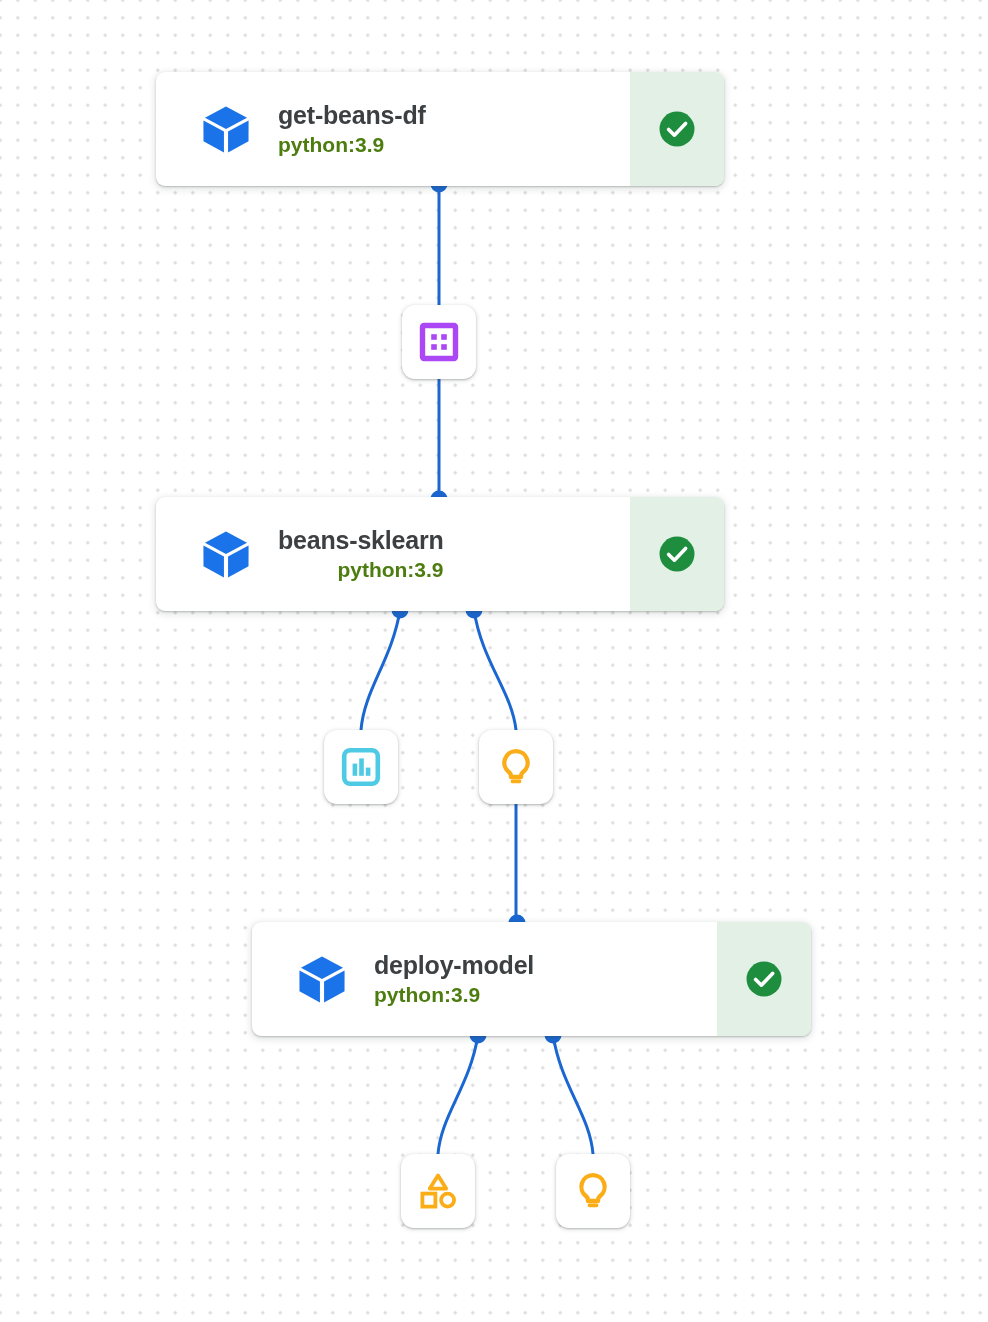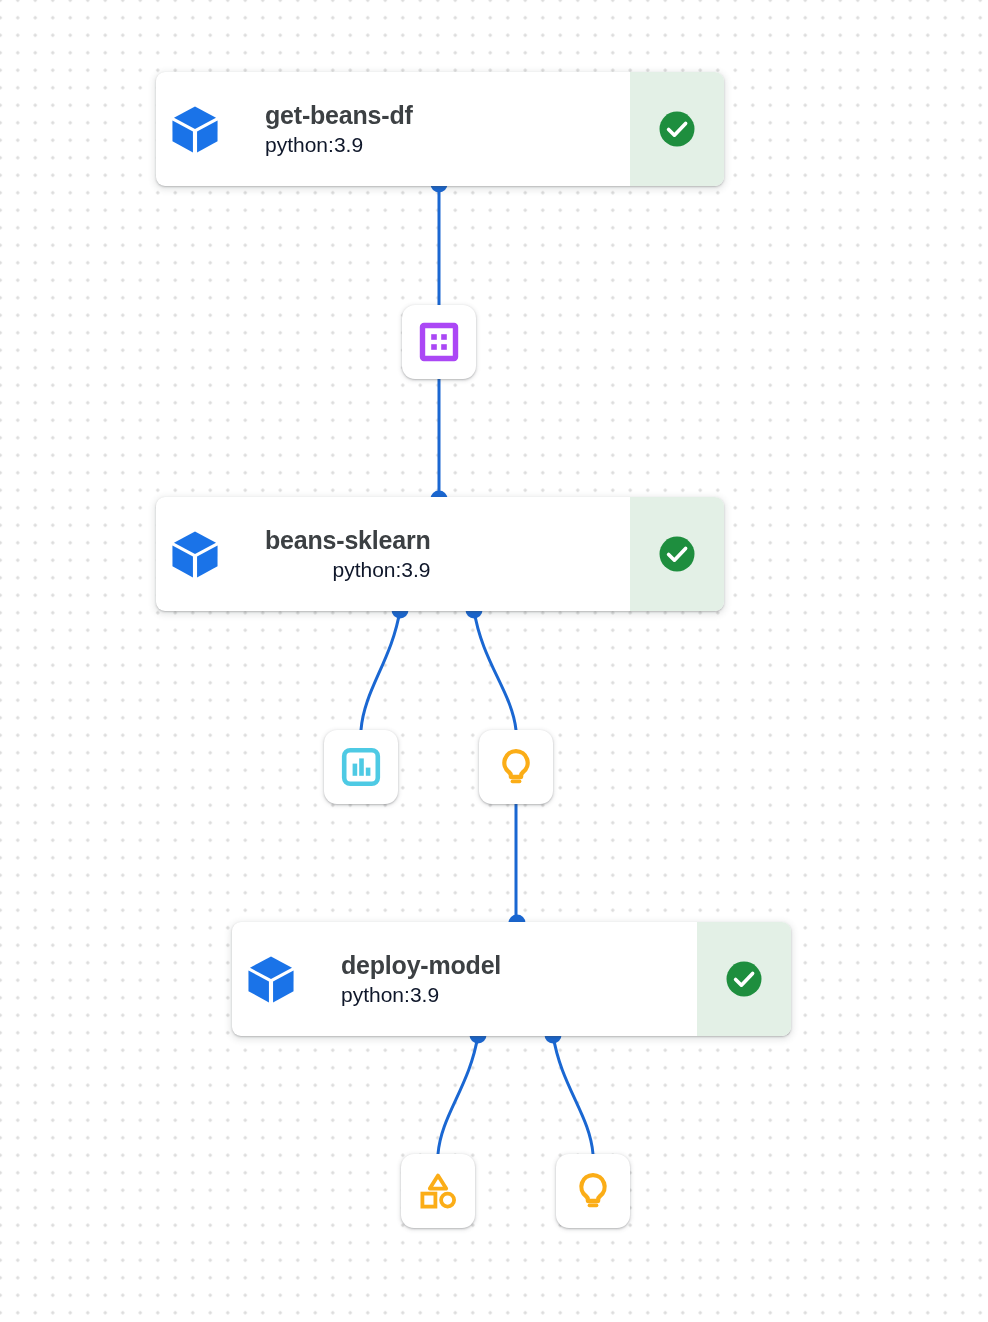--- a/index.html
+++ b/index.html
@@ -38,22 +38,22 @@
     box-shadow: 0 1px 2px rgba(60,64,67,0.30), 0 2px 6px 2px rgba(60,64,67,0.12);
     display: flex;
     align-items: stretch;
     overflow: hidden;
     box-sizing: border-box;
   }
   .node-body {
     flex: 1 1 auto;
     display: flex;
     align-items: center;
-    padding-left: 13px;
-    gap: 44px;
+    padding-left: 44px;
+    gap: 26px;
   }
   .cube-icon {
     flex: 0 0 auto;
     width: 52px;
     height: 52px;
     display: block;
   }
   .node-text {
     display: flex;
     flex-direction: column;
@@ -63,22 +63,22 @@
   .node-title {
     font-size: 25px;
     font-weight: bold;
     color: #3c4043;
     letter-spacing: -0.2px;
     line-height: 30px;
     white-space: nowrap;
   }
   .node-subtitle {
     font-size: 21px;
-    font-weight: normal;
-    color: #0f172a;
+    font-weight: bold;
+    color: #4d7c0f;
     line-height: 26px;
     white-space: nowrap;
   }
   .status-panel {
     flex: 0 0 auto;
     width: 94px;
     background: #e3f0e6;
     display: flex;
     align-items: center;
     justify-content: center;
@@ -161,21 +161,21 @@
             <div class="node-subtitle">python:3.9</div>
           </div>
         </div>
         <div class="status-panel" style="background: rgb(227, 240, 230);">
           <svg class="status-icon" viewBox="0 0 44 44">
             <circle cx="22" cy="22" r="17.5" fill="#1e8e3e"></circle>
             <path d="M13.6 22.4 L19.4 28.2 L30.6 16.4" fill="none" stroke="#ffffff" stroke-width="3.6" stroke-linecap="round" stroke-linejoin="round"></path>
           </svg>
         </div>
       </div>
-      <div class="node-card" style="left: 232px; top: 922px; width: 559px; height: 114px;">
+      <div class="node-card" style="left: 252px; top: 922px; width: 559px; height: 114px;">
         <div class="node-body">
           <svg class="cube-icon" viewBox="0 0 48 48">
             <path fill="#1a73e8" d="M24 3.2 L43.4 13.6 L24 24 L4.6 13.6 Z"></path>
             <path fill="#1a73e8" d="M3.2 16.2 L22.1 26.3 L22.1 45.6 L3.2 35.3 Z"></path>
             <path fill="#1a73e8" d="M44.8 16.2 L25.9 26.3 L25.9 45.6 L44.8 35.3 Z"></path>
           </svg>
           <div class="node-text">
             <div class="node-title">deploy-model</div>
             <div class="node-subtitle">python:3.9</div>
           </div>

